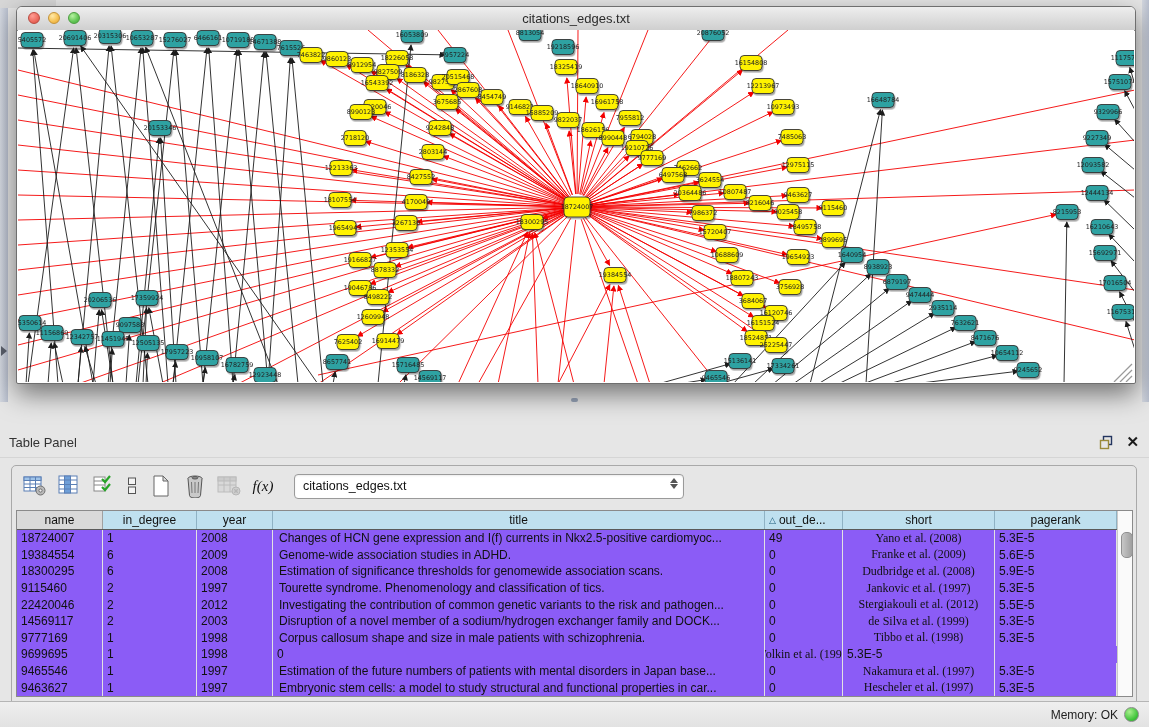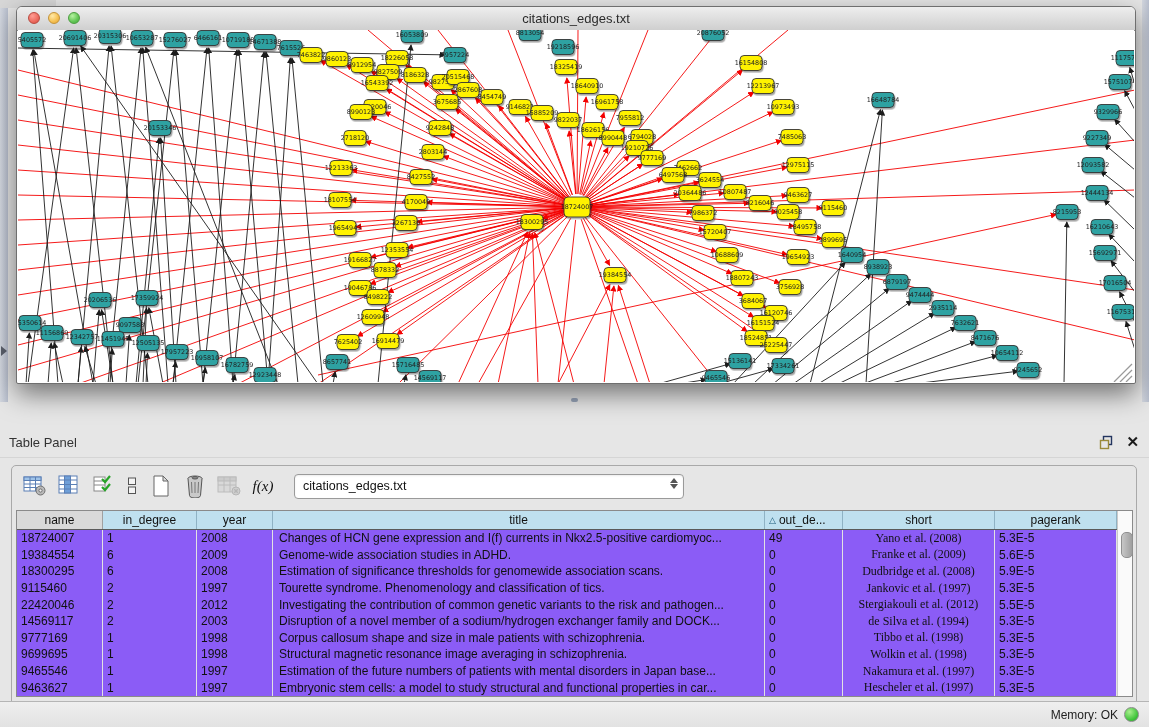--- a/index.html
+++ b/index.html
@@ -982,37 +982,36 @@
               <div class="cell c-out">0</div>
               <div class="cell c-short">Stergiakouli et al. (2012)</div>
               <div class="cell c-pagerank">5.5E-5</div>
             </div>
             <div class="row">
               <div class="cell c-name">14569117</div>
               <div class="cell c-indeg">2</div>
               <div class="cell c-year">2003</div>
               <div class="cell c-title">Disruption of a novel member of a sodium/hydrogen exchanger family and DOCK...</div>
               <div class="cell c-out">0</div>
-              <div class="cell c-short">de Silva et al. (1994)</div>
+              <div class="cell c-short">de Silva et al. (1999)</div>
               <div class="cell c-pagerank">5.3E-5</div>
             </div>
             <div class="row">
               <div class="cell c-name">9777169</div>
               <div class="cell c-indeg">1</div>
               <div class="cell c-year">1998</div>
               <div class="cell c-title">Corpus callosum shape and size in male patients with schizophrenia.</div>
               <div class="cell c-out">0</div>
               <div class="cell c-short">Tibbo et al. (1998)</div>
               <div class="cell c-pagerank">5.3E-5</div>
             </div>
             <div class="row">
               <div class="cell c-name">9699695</div>
               <div class="cell c-indeg">1</div>
               <div class="cell c-year">1998</div>
-              <div class="cell c-title">Structural magnetic resonance image averaging in schizophrenia.</div>
               <div class="cell c-out">0</div>
               <div class="cell c-short">Wolkin et al. (1998)</div>
               <div class="cell c-pagerank">5.3E-5</div>
             </div>
             <div class="row">
               <div class="cell c-name">9465546</div>
               <div class="cell c-indeg">1</div>
               <div class="cell c-year">1997</div>
               <div class="cell c-title">Estimation of the future numbers of patients with mental disorders in Japan base...</div>
               <div class="cell c-out">0</div>

